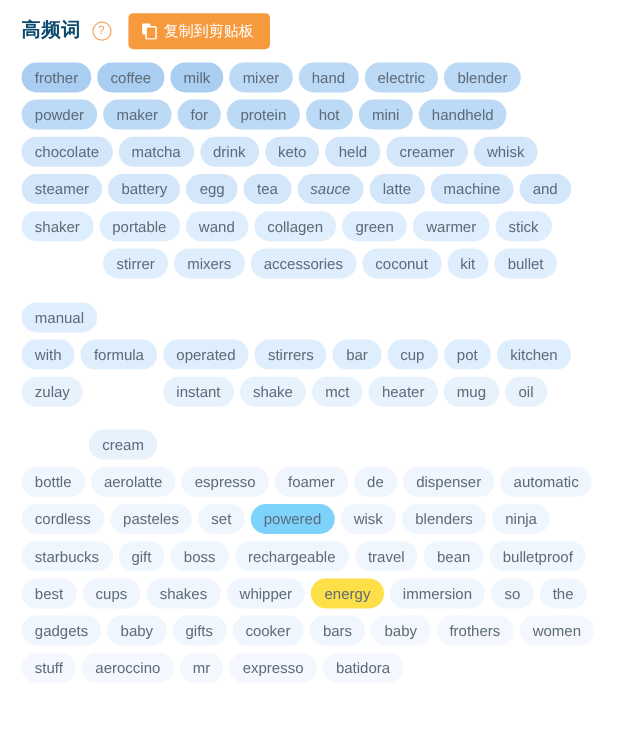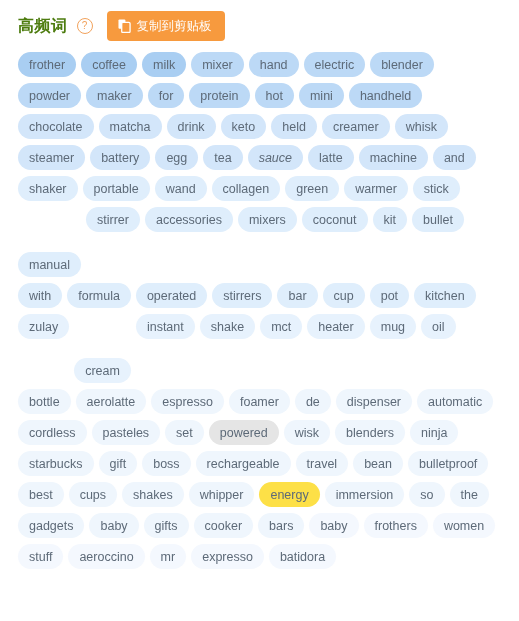--- a/index.html
+++ b/index.html
@@ -20,21 +20,21 @@
   .header {
     display: flex;
     align-items: center;
     height: 36px;
     padding-left: 8px;
     gap: 8px;
   }
   .title {
     font-size: 16px;
     font-weight: bold;
-    color: #4d7c0f;
+    color: #0c4a6e;
     letter-spacing: 0.5px;
     line-height: 1;
   }
   .help-icon {
     width: 14px;
     height: 14px;
     border-radius: 50%;
     border: 1px solid #f2a25c;
     color: #f2a25c;
     font-size: 10px;
@@ -141,22 +141,22 @@
       <span class="tag" style="background: rgb(211, 230, 250);">and</span>
       <span class="tag" style="background: rgb(223, 238, 252);">shaker</span>
       <span class="tag" style="background: rgb(223, 238, 252);">portable</span>
       <span class="tag" style="background: rgb(223, 238, 252);">wand</span>
       <span class="tag" style="background: rgb(223, 238, 252);">collagen</span>
       <span class="tag" style="background: rgb(223, 238, 252);">green</span>
       <span class="tag" style="background: rgb(223, 238, 252);">warmer</span>
       <span class="tag" style="background: rgb(223, 238, 252);">stick</span>
       <span class="tag" style="background: rgb(223, 238, 252); margin-top: 45px;">manual</span>
       <span class="tag" style="background: rgb(223, 238, 252);">stirrer</span>
+      <span class="tag" style="background: rgb(223, 238, 252);">mixers</span>
       <span class="tag" style="background: rgb(223, 238, 252);">accessories</span>
-      <span class="tag" style="background: rgb(223, 238, 252);">mixers</span>
       <span class="tag" style="background: rgb(223, 238, 252);">coconut</span>
       <span class="tag" style="background: rgb(223, 238, 252);">kit</span>
       <span class="tag" style="background: rgb(223, 238, 252);">bullet</span>
       <span class="tag" style="background: rgb(223, 238, 252);">with</span>
       <span class="tag" style="background: rgb(223, 238, 252);">formula</span>
       <span class="tag" style="background: rgb(223, 238, 252);">operated</span>
       <span class="tag" style="background: rgb(223, 238, 252);">stirrers</span>
       <span class="tag" style="background: rgb(223, 238, 252);">bar</span>
       <span class="tag" style="background: rgb(223, 238, 252);">cup</span>
       <span class="tag" style="background: rgb(223, 238, 252);">pot</span>
@@ -172,21 +172,21 @@
       <span class="tag" style="background: rgb(239, 246, 253);">bottle</span>
       <span class="tag" style="background: rgb(239, 246, 253);">aerolatte</span>
       <span class="tag" style="background: rgb(239, 246, 253);">espresso</span>
       <span class="tag" style="background: rgb(239, 246, 253);">foamer</span>
       <span class="tag" style="background: rgb(239, 246, 253);">de</span>
       <span class="tag" style="background: rgb(239, 246, 253);">dispenser</span>
       <span class="tag" style="background: rgb(239, 246, 253);">automatic</span>
       <span class="tag" style="background: rgb(239, 246, 253);">cordless</span>
       <span class="tag" style="background: rgb(239, 246, 253);">pasteles</span>
       <span class="tag" style="background: rgb(239, 246, 253);">set</span>
-      <span class="tag" style="background: #e5e5e5;">powered</span>
+      <span class="tag" style="background: #7dd3fc;">powered</span>
       <span class="tag" style="background: rgb(239, 246, 253);">wisk</span>
       <span class="tag" style="background: rgb(239, 246, 253);">blenders</span>
       <span class="tag" style="background: rgb(239, 246, 253);">ninja</span>
       <span class="tag" style="background: rgb(239, 246, 253);">starbucks</span>
       <span class="tag" style="background: rgb(239, 246, 253);">gift</span>
       <span class="tag" style="background: rgb(239, 246, 253);">boss</span>
       <span class="tag" style="background: rgb(239, 246, 253);">rechargeable</span>
       <span class="tag" style="background: rgb(239, 246, 253);">travel</span>
       <span class="tag" style="background: rgb(239, 246, 253);">bean</span>
       <span class="tag" style="background: rgb(239, 246, 253);">bulletproof</span>

